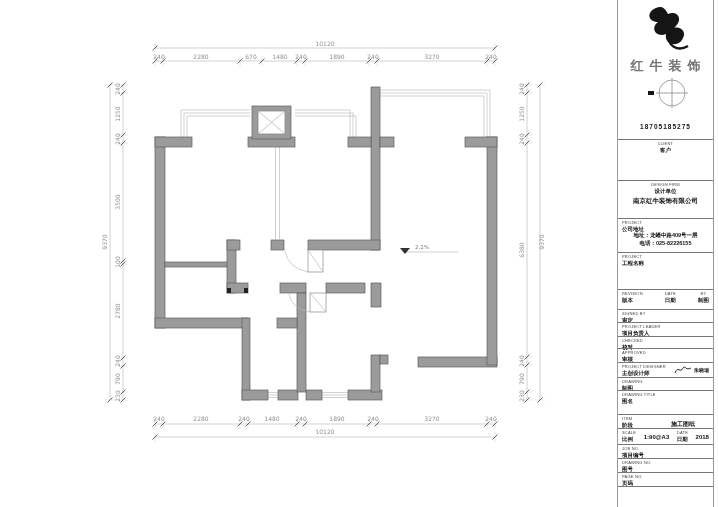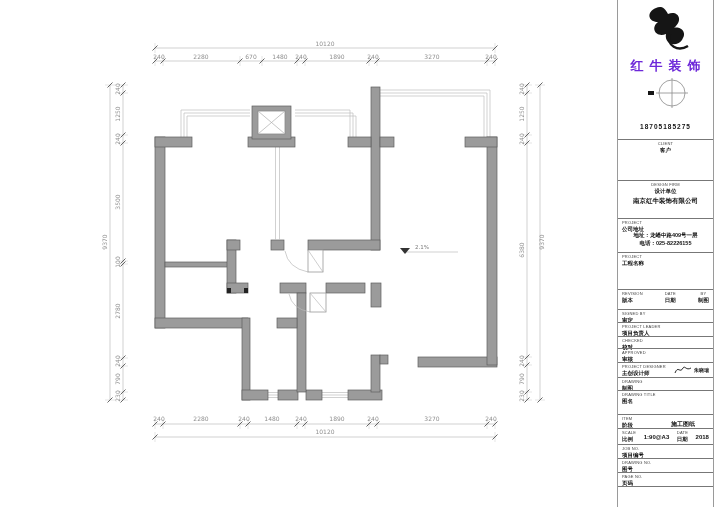--- a/index.html
+++ b/index.html
@@ -26,21 +26,21 @@
        padding:2px 4px 0 4px;}
   .center{text-align:center;}
   .en{display:block;font-size:4px;line-height:1.2;color:#444;letter-spacing:0.2px;}
   .zh{display:block;font-size:5.5px;line-height:1.2;color:#111;font-weight:bold;}
   .val{font-size:6px;font-weight:bold;color:#111;}
   .company{font-size:6.5px;font-weight:bold;color:#111;text-align:center;margin-top:3px;}
   .addrline{font-size:5.5px;font-weight:bold;color:#111;text-align:center;line-height:1.45;}
   .flexrow{display:flex;justify-content:space-between;align-items:flex-start;}
   .brand{position:absolute;top:57px;left:0;width:100%;text-align:center;
          font-family:"DejaVu Serif","Liberation Serif",serif;font-size:13px;font-weight:bold;
-         color:#6d28d9;letter-spacing:6px;padding-left:6px;box-sizing:border-box;}
+         color:#737373;letter-spacing:6px;padding-left:6px;box-sizing:border-box;}
   .phone{position:absolute;top:123px;left:0;width:100%;text-align:center;
          font-size:6.5px;font-weight:bold;letter-spacing:1px;color:#111;}
   .logo-svg{position:absolute;top:4px;left:18px;}
   .compass-svg{position:absolute;top:74px;left:0;}
   .sig-wrap{display:flex;align-items:center;gap:2px;}
   .sig-name{font-size:5px;font-weight:bold;color:#111;}
 </style>
 </head>
 <body>
 

